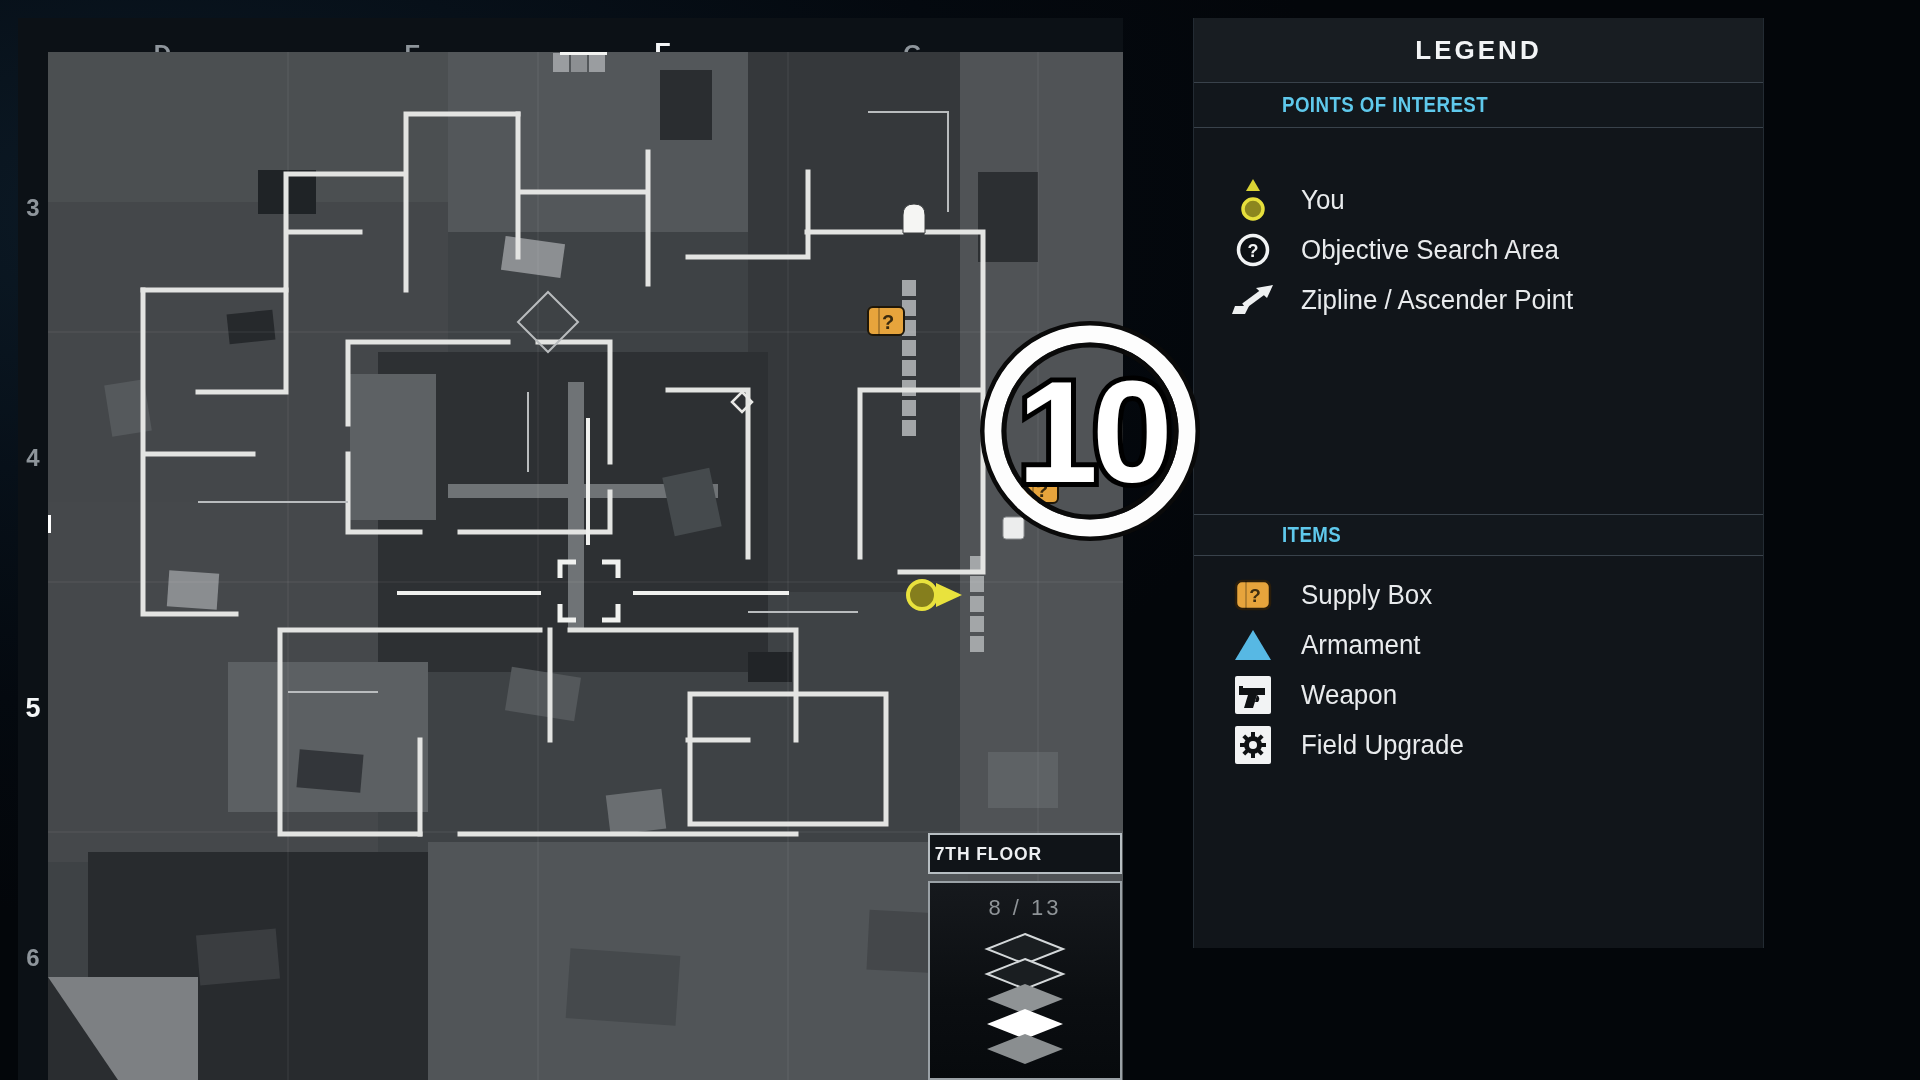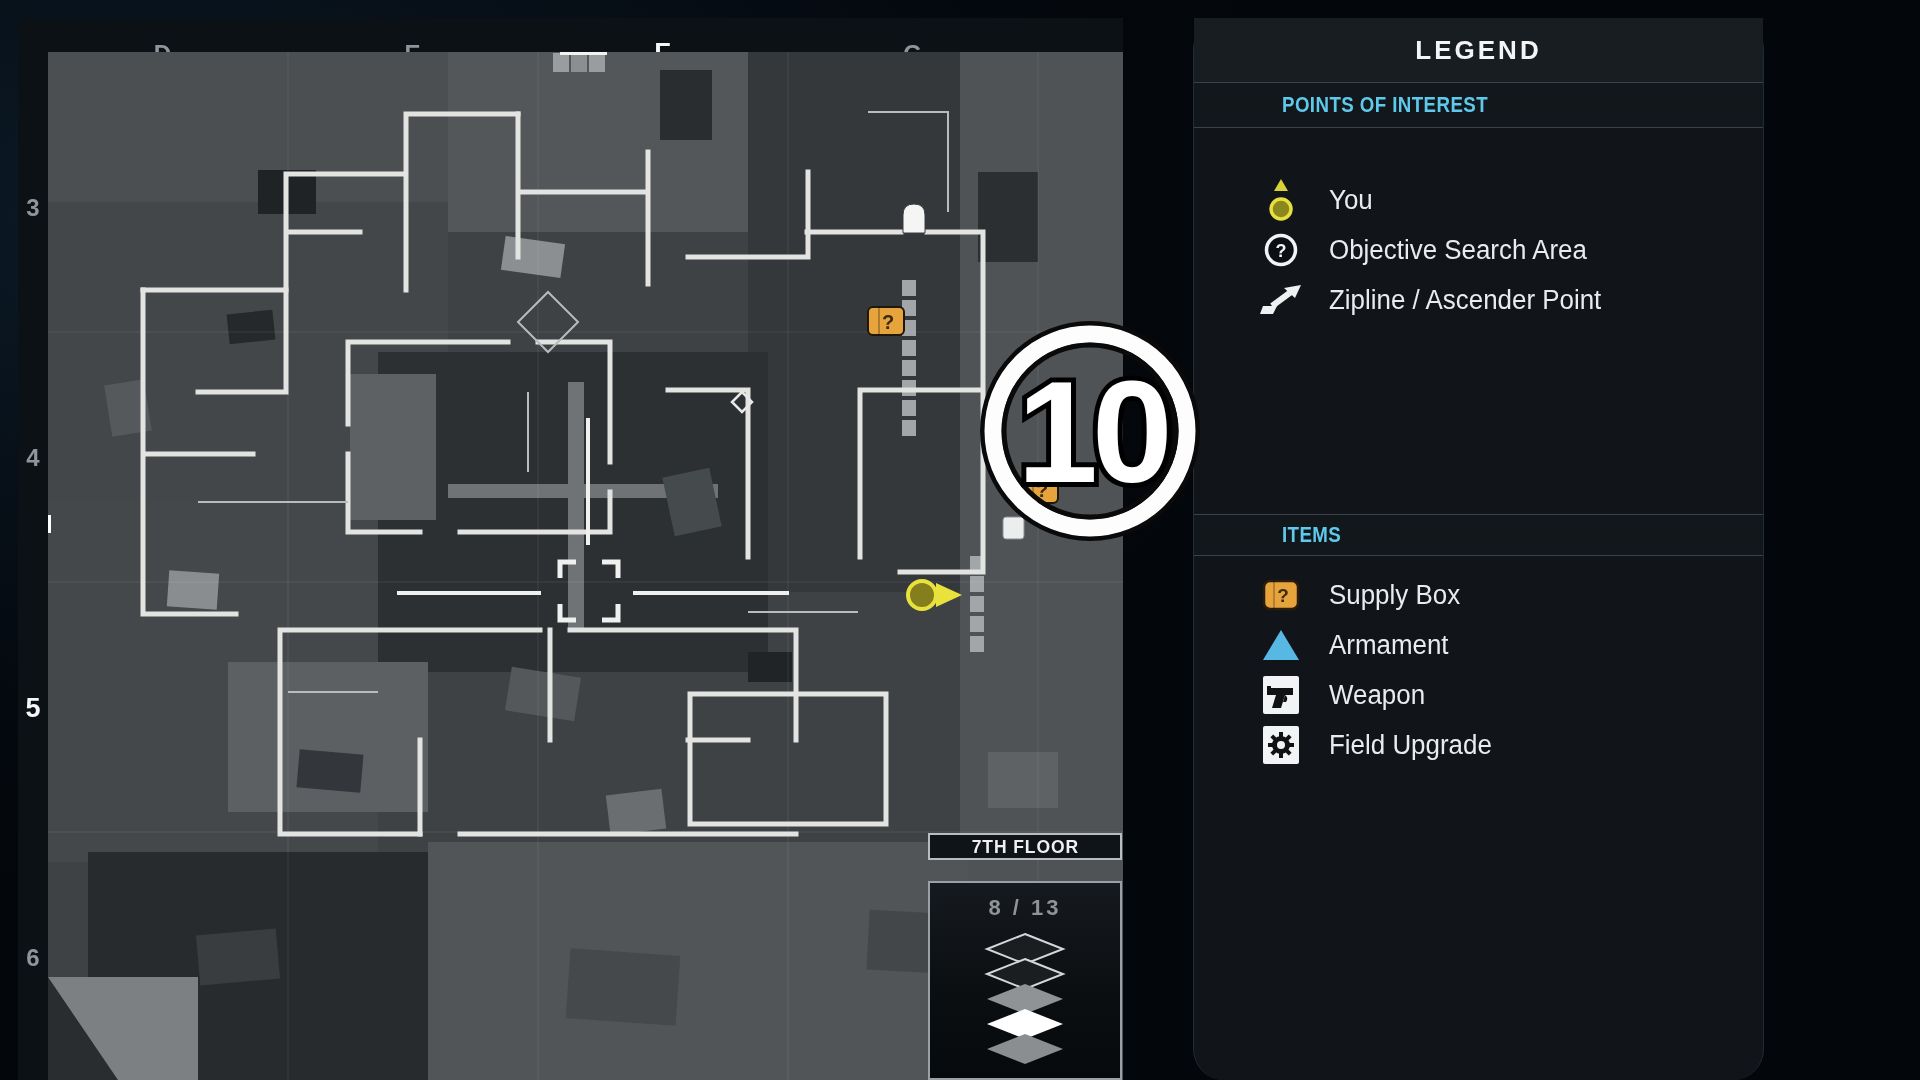--- a/index.html
+++ b/index.html
@@ -28,43 +28,42 @@
   }
   .grid-letter.active{color:#f4f6f7;font-size:27px;top:20px;}
   .grid-number{
     position:absolute;left:0px;width:30px;text-align:center;
     color:#8e959b;font-size:24px;font-weight:bold;
   }
   .grid-number.active{color:#f4f6f7;font-size:27px;}
   
   .ping{position:absolute;left:978px;top:319px;width:224px;height:224px;z-index:40;}
   .floor-header{
-    position:absolute;left:928px;top:833px;width:194px;height:27px;
+    position:absolute;left:928px;top:833px;width:194px;height:41px;
     background:#101418;border:2px solid #b7bec2;box-sizing:border-box;
-    display:flex;align-items:center;justify-content:center;z-index:30;
+    display:flex;align-items:center;justify-content:flex-start;z-index:30;
   }
   .floor-header span{
     color:#eef0f2;font-size:19px;font-weight:bold;letter-spacing:1px;
     transform:scaleX(0.92);
   }
   .floor-body{
     position:absolute;left:928px;top:881px;width:194px;height:199px;
     background:linear-gradient(180deg,#16191d 0%,#0b0e11 60%,#070a0d 100%);
     border:2px solid #9aa1a6;box-sizing:border-box;z-index:30;overflow:hidden;
   }
   .floor-progress{
     margin-top:12px;text-align:center;color:#8f9498;
-    font-size:22px;font-weight:bold;letter-spacing:3px;
+    font-size:22px;font-weight:normal;letter-spacing:3px;
   }
   
   .legend{
-    position:absolute;left:1193px;top:18px;width:569px;height:1062px;
+    position:absolute;left:1193px;top:18px;width:569px;height:930px;
     background:#11151a;border-left:1px solid #232b33;border-right:1px solid #232b33;
     z-index:20;
-    border-radius:31px;
   }
   .legend-header{
     position:absolute;left:0;top:0;width:100%;height:64px;
     background:#181d22;border-bottom:1px solid #39424b;
     display:flex;align-items:center;justify-content:center;
   }
   .legend-title{color:#f2f4f6;font-size:26px;font-weight:bold;letter-spacing:3px;}
   .section-band{
     position:absolute;left:0;width:100%;box-sizing:border-box;
     border-bottom:1px solid #39424b;display:flex;align-items:center;
@@ -72,21 +71,21 @@
   }
   .band-poi{top:65px;height:45px;}
   .band-items{top:464px;height:42px;border-top:1px solid #39424b;margin-top:32px;}
   .section-title{
     color:#5fc9ec;font-size:22px;font-weight:bold;letter-spacing:0.5px;
     transform:scaleX(0.85);transform-origin:left center;white-space:nowrap;
   }
   .legend-list{position:absolute;left:0;width:100%;}
   .list-poi{top:157px;}
   .list-items{top:552px;}
-  .legend-row{height:50px;display:flex;align-items:center;padding-left:28px;}
+  .legend-row{height:50px;display:flex;align-items:center;}
   .icon-cell{
     width:46px;margin-left:36px;display:flex;align-items:center;justify-content:center;
     flex:0 0 46px;
   }
   .legend-label{
     color:#e9ebed;font-size:27px;margin-left:25px;white-space:nowrap;
     transform:scaleX(0.96);transform-origin:left center;
   }
 </style>
 </head>

